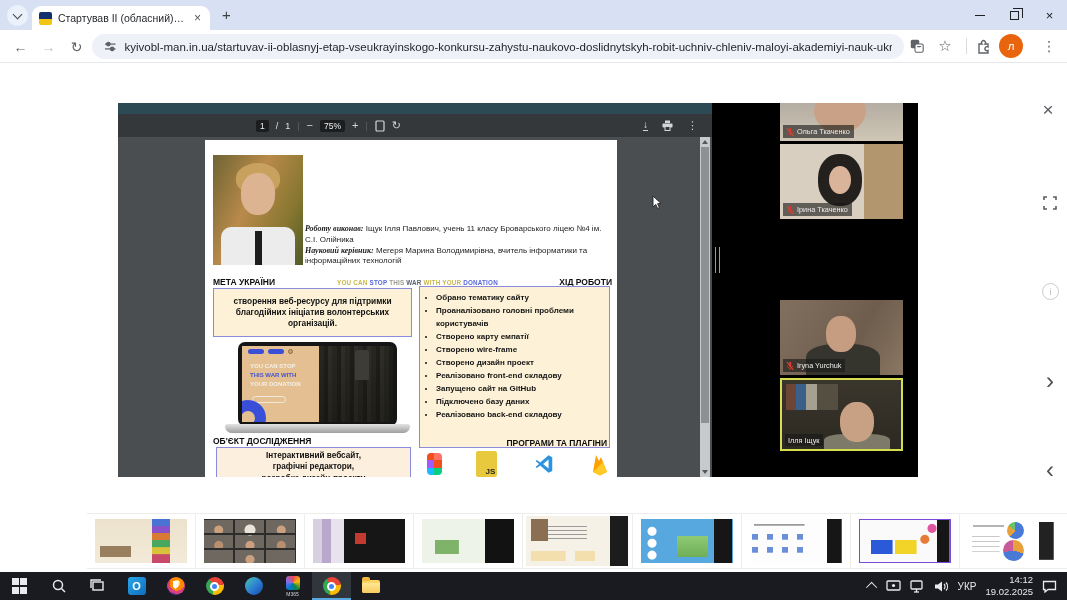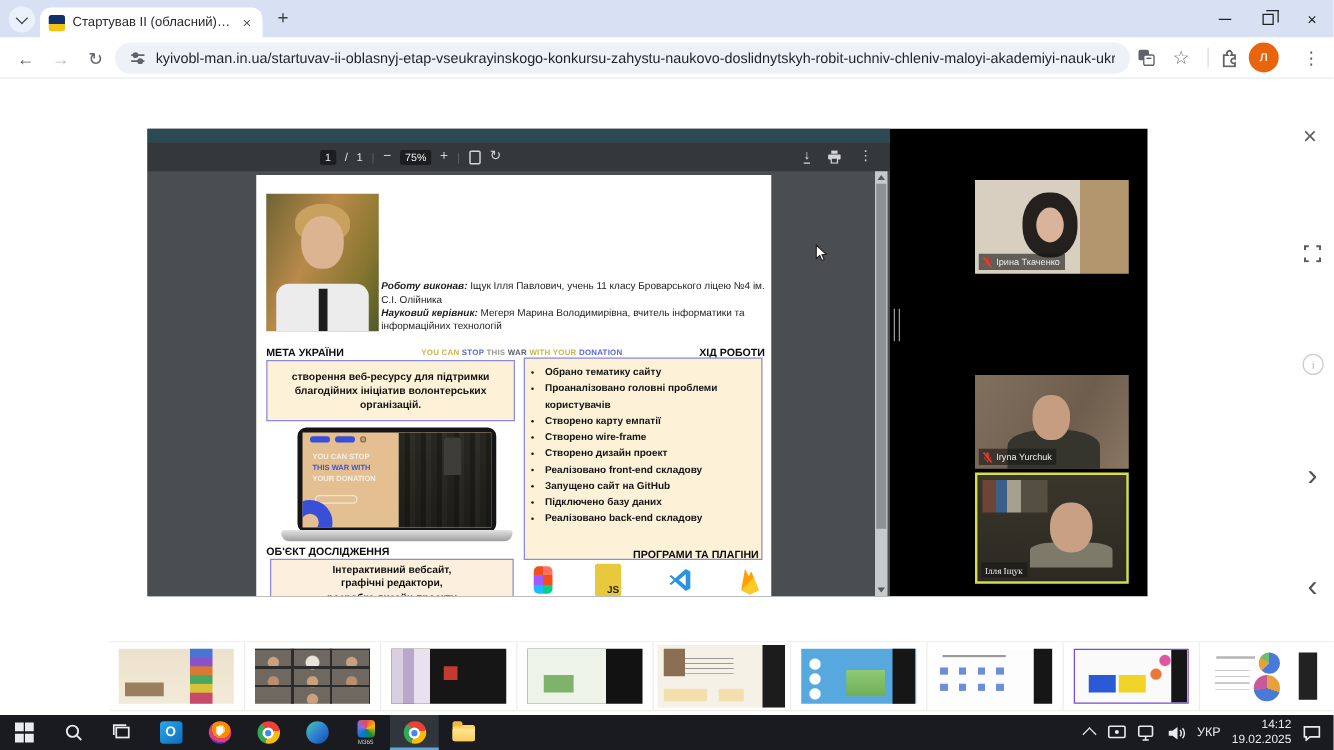--- a/index.html
+++ b/index.html
@@ -62,21 +62,21 @@
   
   .pdf-page { position:absolute; left:87px; top:37px; width:412px; height:337px; background:#fff; overflow:hidden; color:#111; }
   .org-hdr { position:absolute; left:0; top:2px; width:100%; text-align:center; font-size:8px; font-weight:bold; letter-spacing:0.2px; }
   .photo { position:absolute; left:8px; top:15px; width:90px; height:110px; background:linear-gradient(115deg,#6e6433 0%,#b98a4a 40%,#86762f 75%,#4f5a28 100%); overflow:hidden; }
   .photo .hair { position:absolute; left:23px; top:8px; width:44px; height:30px; border-radius:50% 50% 40% 40%; background:#c9a15f; }
   .photo .face { position:absolute; left:28px; top:18px; width:34px; height:42px; border-radius:46%; background:#dcb492; }
   .photo .shirt { position:absolute; left:8px; top:72px; width:74px; height:38px; background:#ececec; border-radius:10px 10px 0 0; }
   .photo .tie { position:absolute; left:42px; top:76px; width:7px; height:34px; background:#1d1d1d; }
   .pdf-title { position:absolute; left:100px; top:12px; width:308px; text-align:center; font-family:"Liberation Serif", serif; font-weight:bold; font-size:19.5px; line-height:1.17; color:#000; }
   .credits { position:absolute; left:100px; top:84px; width:308px; font-size:8px; line-height:1.35; color:#1c1c1c; }
-  .bi { font-weight:bold; font-style:italic; }
+  .bi { font-weight:bold; font-style:italic;font-family:Liberation Serif, serif; }
   .sec-hdr { position:absolute; font-size:8.5px; font-weight:bold; color:#0d0d0d; }
   .meta-hdr { left:8px; top:137px; }
   .prog-hdr { right:5px; top:137px; }
   .banner { position:absolute; left:100px; top:139px; width:225px; text-align:center; font-size:6.3px; font-weight:bold; letter-spacing:0.2px; }
   .bn-y { color:#c9b64a; } .bn-b { color:#5868d8; } .bn-g { color:#9a9c90; } .bn-d { color:#59606e; }
   .box { background:#fdf2d7; border:1.6px solid #8a8cdb; }
   .meta-box { position:absolute; left:8px; top:148px; width:199px; height:49px; display:flex; align-items:center; }
   .meta-box div { width:100%; text-align:center; font-size:8.3px; font-weight:bold; line-height:1.35; padding:0 6px; }
   .steps-box { position:absolute; left:214px; top:146px; width:191px; height:162px; padding:5px 4px 0 16px; }
   .steps-box li { font-size:8px; font-weight:bold; line-height:1.62; color:#141414; }
@@ -119,21 +119,21 @@
   .t-1 { top:0; height:38px; background:linear-gradient(#b4ada1,#cfc6b6); }
   .t-1 .head { position:absolute; left:34px; top:-14px; width:52px; height:44px; border-radius:50%; background:#c9a186; }
   .t-2 { top:41px; background:linear-gradient(90deg,#d8cfc0 0 68%,#b2976e 68%); }
   .t-2 .head { position:absolute; left:38px; top:10px; width:44px; height:52px; border-radius:46%; background:#23201e; }
   .t-2 .head::after { content:""; position:absolute; left:11px; top:12px; width:22px; height:28px; border-radius:50%; background:#d9b49a; }
   .t-3 { top:119px; background:linear-gradient(90deg,#d9d4c6 0 55%,#efece2 55% 80%,#cfc9b4 80%); }
   .t-3 .head { position:absolute; left:28px; top:52px; width:40px; height:28px; border-radius:50% 50% 0 0; background:#201d19; }
   .t-4 { top:197px; background:linear-gradient(120deg,#82705f,#6e5c4d 60%,#8a7863); }
   .t-4 .head { position:absolute; left:46px; top:16px; width:30px; height:36px; border-radius:46%; background:#c79d82; }
   .t-4 .body { position:absolute; left:26px; top:44px; width:74px; height:32px; border-radius:40% 40% 0 0; background:#35352e; }
-  .t-5 { top:275px; height:89px; background:linear-gradient(#3a362c,#2c2922); border:2px solid #d6de4e;font-family:Liberation Serif, serif; }
+  .t-5 { top:275px; height:73px; background:linear-gradient(#3a362c,#2c2922); border:2px solid #d6de4e; }
   .t-5 .shelf { position:absolute; left:4px; top:4px; width:52px; height:26px; background:linear-gradient(90deg,#7a4a3a 0 20%,#3b6aa0 20% 38%,#c0bba8 38% 60%,#5c5648 60%); opacity:0.8; }
   .t-5 .head { position:absolute; left:58px; top:22px; width:34px; height:40px; border-radius:46%; background:#c8a184; }
   .t-5 .body { position:absolute; left:42px; top:54px; width:66px; height:20px; background:#7e7a6a; border-radius:30% 30% 0 0; }
 
   
   .gallery { position:absolute; left:87px; top:450px; width:981px; height:56px; display:flex; border-top:1px solid #ededed; border-bottom:1px solid #ededed; background:#fff; }
   .gcell { flex:1 1 0; border-left:1px solid #ededed; display:flex; align-items:center; justify-content:center; background:#fff; }
   .gcell:first-child { border-left:none; }
   .gthumb { width:92px; height:44px; }
   .gc-sel .gthumb { width:102px; height:50px; }
@@ -375,20 +375,32 @@
         </div>
       </div>
 
       <svg class="cursor svgic" width="10" height="15" viewBox="0 0 10 15">
           <path d="M1 1 L1 12 L3.8 9.4 L5.6 13.5 L7.4 12.7 L5.6 8.7 L9 8.4 Z" fill="#fff" stroke="#222" stroke-width="0.9"></path>
         </svg>
 
       <span class="strip-divider"></span>
 
       <div class="ptiles">
+        <div class="tile t-1">
+          <span class="head"></span>
+          <span class="nametag">
+              <svg class="svgic" width="8" height="10" viewBox="0 0 10 12">
+                <rect x="3.6" y="0.8" width="3" height="5.8" rx="1.5" fill="#d8362a"></rect>
+                <path d="M2 5.6 a3.1 3.4 0 0 0 6.2 0" stroke="#d8362a" stroke-width="1" fill="none"></path>
+                <line x1="5.1" y1="9" x2="5.1" y2="11" stroke="#d8362a" stroke-width="1"></line>
+                <line x1="1" y1="1" x2="9.2" y2="11" stroke="#e04538" stroke-width="1.4"></line>
+              </svg>
+              <span>Ольга Ткаченко</span>
+            </span>
+        </div>
         <div class="tile t-2">
           <span class="head"></span>
           <span class="nametag">
               <svg class="svgic" width="8" height="10" viewBox="0 0 10 12">
                 <rect x="3.6" y="0.8" width="3" height="5.8" rx="1.5" fill="#d8362a"></rect>
                 <path d="M2 5.6 a3.1 3.4 0 0 0 6.2 0" stroke="#d8362a" stroke-width="1" fill="none"></path>
                 <line x1="5.1" y1="9" x2="5.1" y2="11" stroke="#d8362a" stroke-width="1"></line>
                 <line x1="1" y1="1" x2="9.2" y2="11" stroke="#e04538" stroke-width="1.4"></line>
               </svg>
               <span>Ірина Ткаченко</span>

